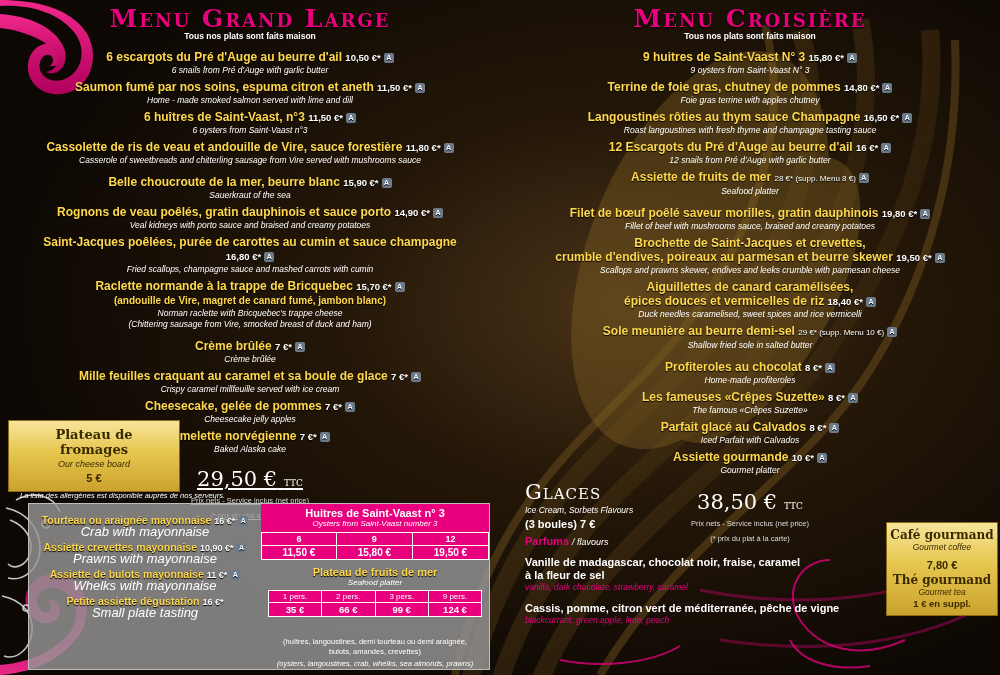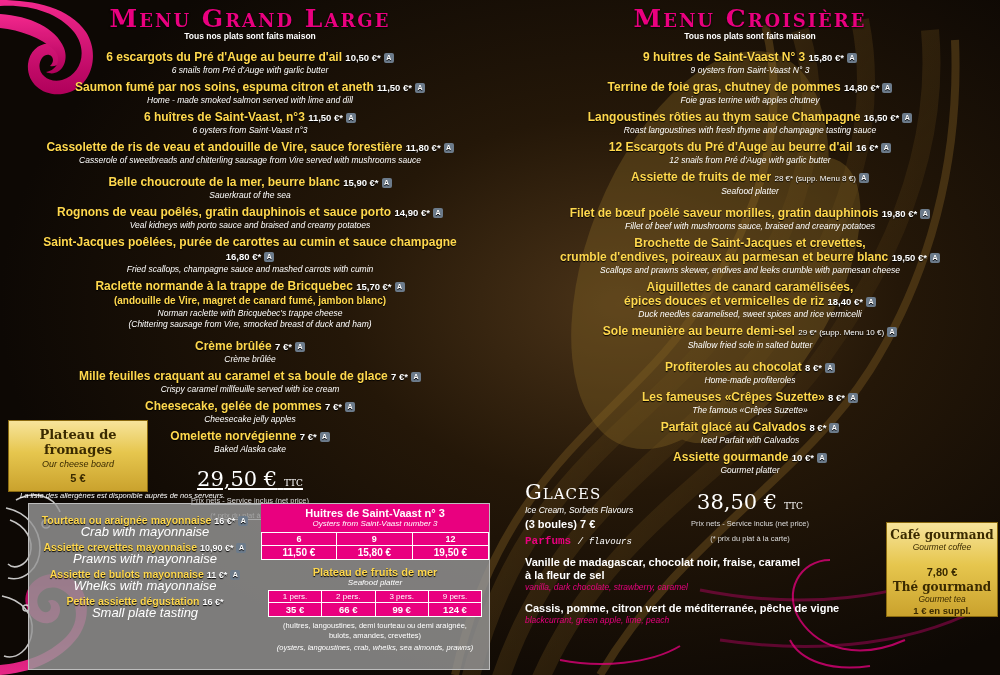--- a/index.html
+++ b/index.html
@@ -66,21 +66,21 @@
     font-family:"DejaVu Serif", serif;
     font-size:21px;color:#fff;font-weight:normal;
   }
   .price-block .big .ttc{font-size:9px;}
   .price-block .small{font-size:7.5px;color:#ddd;line-height:10px;margin-top:5px;}
 
   
   .cheese{
     position:absolute;left:8px;top:420px;width:130px;
     background:linear-gradient(180deg,#f7e49b 0%,#e6c64e 45%,#caa22d 100%);
-    color:#3a2a00;text-align:center;padding:6px 4px 7px;
+    color:#3a2a00;text-align:center;padding:6px 20px 7px;
     border:1px solid #8a6a10;
   }
   .cheese .t{font-family:"DejaVu Serif", serif;font-size:13px;font-weight:bold;}
   .cheese .e{font-size:9px;font-style:italic;margin-top:2px;}
   .cheese .p{font-size:11px;font-weight:bold;margin-top:3px;}
 
   .allerg{
     position:absolute;left:20px;top:491px;width:300px;
     font-size:7.5px;color:#fff;font-style:italic;
   }
@@ -109,45 +109,45 @@
   .pink-head .e{font-size:8px;font-style:italic;}
   .oy-table{width:100%;border-collapse:collapse;background:#e9007f;color:#fff;}
   .oy-table td{border:1px solid #fff;text-align:center;font-size:10px;font-weight:bold;padding:1px 0;}
   .oy-table td.h{font-size:9px;}
   .plat-head{text-align:center;color:#fff;margin-top:6px;}
   .plat-head .t{font-size:11px;font-weight:bold;color:#ffd84d;text-shadow:0 1px 1px #000;}
   .plat-head .e{font-size:8px;font-style:italic;}
   .pers-table{width:94%;margin:3px auto 0;border-collapse:collapse;background:#e9007f;color:#fff;}
   .pers-table td{border:1px solid #fff;text-align:center;font-size:9.5px;font-weight:bold;padding:1px 0;margin-top:7px;}
   .pers-table td.h{font-size:8px;font-weight:normal;}
-  .fdm-foot{text-align:center;font-size:7.5px;color:#fff;line-height:9.5px;margin-top:4px;padding:0 6px;}
+  .fdm-foot{text-align:center;font-size:7.5px;color:#fff;line-height:9.5px;margin-top:20px;padding:0 6px;}
   .fdm-foot .it{font-style:italic;}
 
   
   .glaces{position:absolute;left:525px;top:480px;width:360px;}
   .glaces h2{
     margin:0;font-family:"DejaVu Serif", serif;font-size:21px;color:#fff;
     font-variant:small-caps;font-weight:normal;letter-spacing:1px;
   }
   .glaces .en-s{font-size:8.5px;font-style:italic;color:#fff;margin-top:1px;}
   .glaces .boules{font-size:11px;font-weight:bold;color:#fff;margin-top:3px;}
-  .glaces .parfums{font-size:11px;font-weight:bold;color:#e9007f;margin-top:5px;font-family:Liberation Mono, monospace;}
+  .glaces .parfums{font-size:11px;font-weight:bold;color:#e9007f;margin-top:5px;}
   .glaces .parfums i{color:#fff;font-weight:normal;font-size:9px;}
   .flavour{font-size:11px;font-weight:bold;color:#fff;margin-top:9px;line-height:13px;}
   .flavour-en{font-size:8.5px;font-style:italic;color:#e9007f;line-height:11px;}
 
   
   .cafe{
     position:absolute;left:886px;top:522px;width:104px;
     background:linear-gradient(180deg,#f7e49b 0%,#e6c64e 45%,#caa22d 100%);
-    color:#3a2a00;text-align:center;padding:5px 3px 0;border:1px solid #8a6a10;
+    color:#3a2a00;text-align:center;padding:5px 3px 6px;border:1px solid #8a6a10;
   }
   .cafe .t{font-family:"DejaVu Serif", serif;font-size:12px;font-weight:bold;}
   .cafe .e{font-size:8.5px;font-style:italic;}
-  .cafe .p{font-size:11px;font-weight:bold;margin-top:14px;}
+  .cafe .p{font-size:11px;font-weight:bold;margin-top:7px;}
   .cafe .t2{font-family:"DejaVu Serif", serif;font-size:12px;font-weight:bold;margin-top:2px;}
   .cafe .p2{font-size:9.5px;font-weight:bold;margin-top:1px;}
 </style>
 </head>
 <body>
 
 <div class="bg">
   <svg width="1000" height="675" viewBox="0 0 1000 675">
     <defs>
       <radialGradient id="g1" cx="62%" cy="45%" r="62%">
@@ -340,21 +340,21 @@
     <div class="gap"></div>
 
     <div>
       <div>
         <div class="dish"><span>Filet de bœuf poêlé saveur morilles, gratin dauphinois</span> <span class="price">19,80 €*</span><span class="badge">A</span></div>
         <div class="en">Fillet of beef with mushrooms sauce, braised and creamy potatoes</div>
       </div>
       <div class="gap-s"></div>
       <div>
         <div class="dish">Brochette de Saint-Jacques et crevettes,</div>
-        <div class="dish"><span>crumble d'endives, poireaux au parmesan et beurre blanc</span> <span class="price">19,50 €*</span><span class="badge">A</span></div>
+        <div class="dish"><span>crumble d'endives, poireaux au parmesan et beurre skewer</span> <span class="price">19,50 €*</span><span class="badge">A</span></div>
         <div class="en">Scallops and prawns skewer, endives and leeks crumble with parmesan cheese</div>
       </div>
       <div class="gap-s"></div>
       <div>
         <div class="dish">Aiguillettes de canard caramélisées,</div>
         <div class="dish"><span>épices douces et vermicelles de riz</span> <span class="price">18,40 €*</span><span class="badge">A</span></div>
         <div class="en">Duck needles caramelised, sweet spices and rice vermicelli</div>
       </div>
       <div class="gap-s"></div>
       <div>

